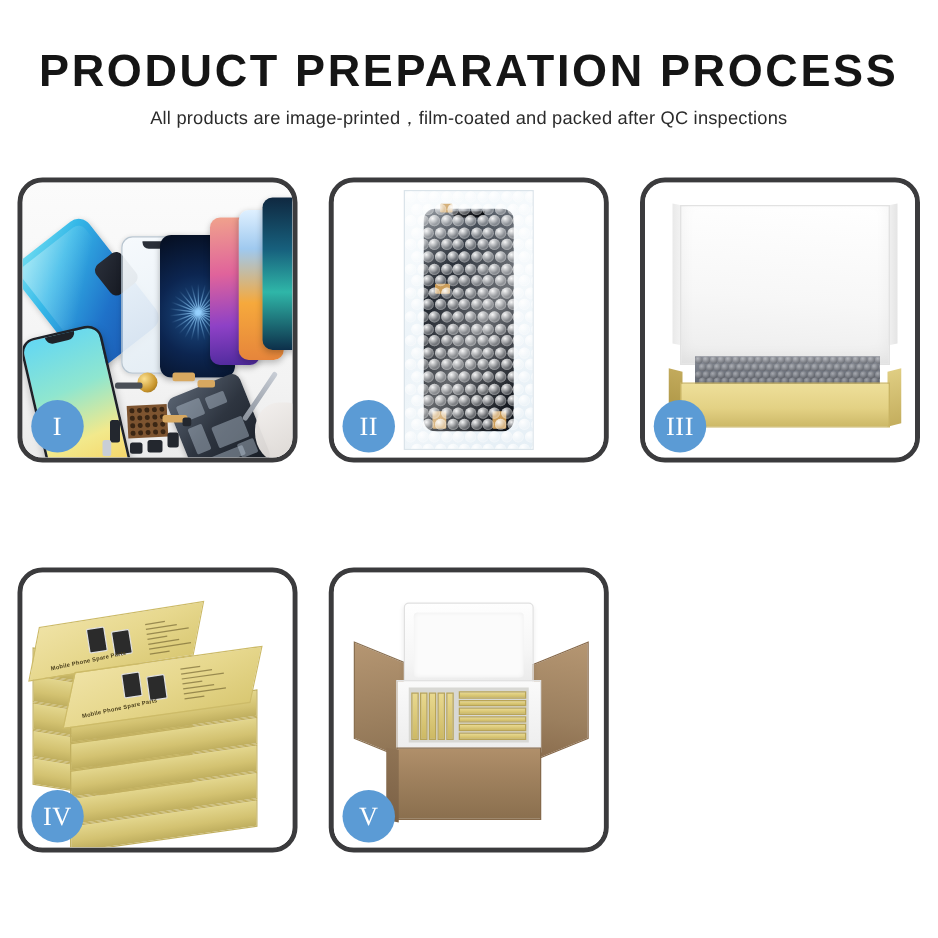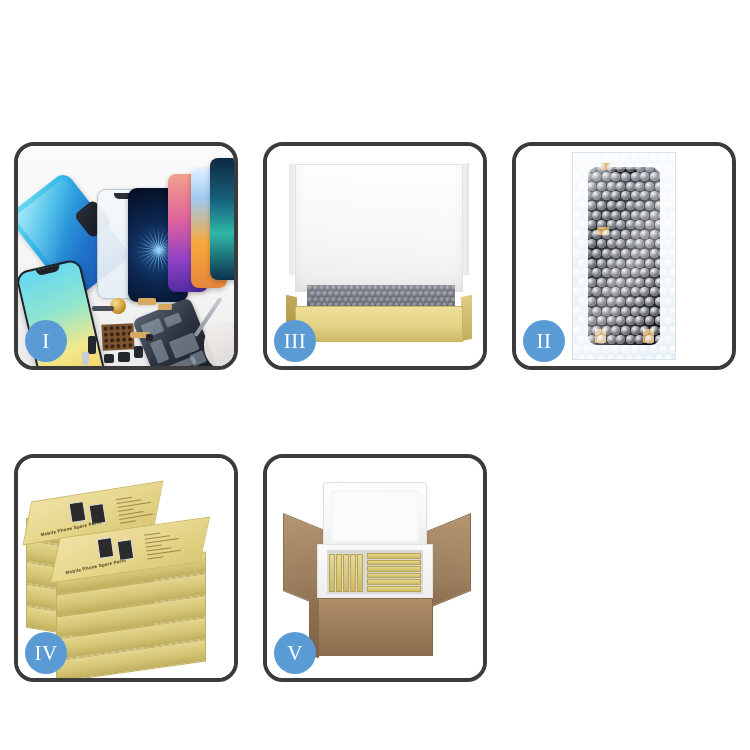--- a/index.html
+++ b/index.html
@@ -378,20 +378,24 @@
     background: rgba(120,96,68,.5);
     transform: rotate(12deg);
   }
   .p6-tab { position: absolute; background: rgba(125,101,72,.55); border-radius: 1px; }
 </style>
 </head>
 <body>
 
 <div class="page">
 
+  <div class="header">
+    <div class="title">PRODUCT PREPARATION PROCESS</div>
+    <div class="subtitle">All products are image-printed，film-coated and packed after QC inspections</div>
+  </div>
 
   <div class="grid">
 
     <div class="panel">
       <div class="stage">
         <div class="p1-backphone"></div>
         <div class="p1-camera"></div>
         <div class="p1-glass"></div>
         <div class="p1-screen-dark">
           <div class="p1-burst" id="burst">
@@ -465,159 +469,20 @@
         <div class="p1-dark" style="left:70px;top:190px;width:8px;height:18px;"></div>
         <div class="p1-dark" style="left:86px;top:208px;width:10px;height:9px;"></div>
         <div class="p1-dark" style="left:100px;top:206px;width:12px;height:10px;"></div>
         <div class="p1-dark" style="left:116px;top:200px;width:9px;height:12px;"></div>
         <div class="p1-dark" style="left:64px;top:206px;width:7px;height:13px;background:#c9ced6;"></div>
         <div class="p1-dark" style="left:128px;top:188px;width:7px;height:7px;"></div>
         <div class="p1-tweezer"></div>
         <div class="p1-hand"></div>
       </div>
       <div class="badge">I</div>
-    </div>
-
-    <div class="panel">
-      <div class="stage" style="background:#ffffff;">
-        <div class="p3-lid-l"></div>
-        <div class="p3-lid-r"></div>
-        <div class="p3-lid"></div>
-        <div class="p3-foamgrey" id="foamgrey">
-            <i style="left: 0px; top: 0px;"></i>
-            <i style="left: 6px; top: 0px;"></i>
-            <i style="left: 12px; top: 0px;"></i>
-            <i style="left: 18px; top: 0px;"></i>
-            <i style="left: 24px; top: 0px;"></i>
-            <i style="left: 30px; top: 0px;"></i>
-            <i style="left: 36px; top: 0px;"></i>
-            <i style="left: 42px; top: 0px;"></i>
-            <i style="left: 48px; top: 0px;"></i>
-            <i style="left: 54px; top: 0px;"></i>
-            <i style="left: 60px; top: 0px;"></i>
-            <i style="left: 66px; top: 0px;"></i>
-            <i style="left: 72px; top: 0px;"></i>
-            <i style="left: 78px; top: 0px;"></i>
-            <i style="left: 84px; top: 0px;"></i>
-            <i style="left: 90px; top: 0px;"></i>
-            <i style="left: 96px; top: 0px;"></i>
-            <i style="left: 102px; top: 0px;"></i>
-            <i style="left: 108px; top: 0px;"></i>
-            <i style="left: 114px; top: 0px;"></i>
-            <i style="left: 120px; top: 0px;"></i>
-            <i style="left: 126px; top: 0px;"></i>
-            <i style="left: 132px; top: 0px;"></i>
-            <i style="left: 138px; top: 0px;"></i>
-            <i style="left: 144px; top: 0px;"></i>
-            <i style="left: 3px; top: 5.8px;"></i>
-            <i style="left: 9px; top: 5.8px;"></i>
-            <i style="left: 15px; top: 5.8px;"></i>
-            <i style="left: 21px; top: 5.8px;"></i>
-            <i style="left: 27px; top: 5.8px;"></i>
-            <i style="left: 33px; top: 5.8px;"></i>
-            <i style="left: 39px; top: 5.8px;"></i>
-            <i style="left: 45px; top: 5.8px;"></i>
-            <i style="left: 51px; top: 5.8px;"></i>
-            <i style="left: 57px; top: 5.8px;"></i>
-            <i style="left: 63px; top: 5.8px;"></i>
-            <i style="left: 69px; top: 5.8px;"></i>
-            <i style="left: 75px; top: 5.8px;"></i>
-            <i style="left: 81px; top: 5.8px;"></i>
-            <i style="left: 87px; top: 5.8px;"></i>
-            <i style="left: 93px; top: 5.8px;"></i>
-            <i style="left: 99px; top: 5.8px;"></i>
-            <i style="left: 105px; top: 5.8px;"></i>
-            <i style="left: 111px; top: 5.8px;"></i>
-            <i style="left: 117px; top: 5.8px;"></i>
-            <i style="left: 123px; top: 5.8px;"></i>
-            <i style="left: 129px; top: 5.8px;"></i>
-            <i style="left: 135px; top: 5.8px;"></i>
-            <i style="left: 141px; top: 5.8px;"></i>
-            <i style="left: 147px; top: 5.8px;"></i>
-            <i style="left: 0px; top: 11.6px;"></i>
-            <i style="left: 6px; top: 11.6px;"></i>
-            <i style="left: 12px; top: 11.6px;"></i>
-            <i style="left: 18px; top: 11.6px;"></i>
-            <i style="left: 24px; top: 11.6px;"></i>
-            <i style="left: 30px; top: 11.6px;"></i>
-            <i style="left: 36px; top: 11.6px;"></i>
-            <i style="left: 42px; top: 11.6px;"></i>
-            <i style="left: 48px; top: 11.6px;"></i>
-            <i style="left: 54px; top: 11.6px;"></i>
-            <i style="left: 60px; top: 11.6px;"></i>
-            <i style="left: 66px; top: 11.6px;"></i>
-            <i style="left: 72px; top: 11.6px;"></i>
-            <i style="left: 78px; top: 11.6px;"></i>
-            <i style="left: 84px; top: 11.6px;"></i>
-            <i style="left: 90px; top: 11.6px;"></i>
-            <i style="left: 96px; top: 11.6px;"></i>
-            <i style="left: 102px; top: 11.6px;"></i>
-            <i style="left: 108px; top: 11.6px;"></i>
-            <i style="left: 114px; top: 11.6px;"></i>
-            <i style="left: 120px; top: 11.6px;"></i>
-            <i style="left: 126px; top: 11.6px;"></i>
-            <i style="left: 132px; top: 11.6px;"></i>
-            <i style="left: 138px; top: 11.6px;"></i>
-            <i style="left: 144px; top: 11.6px;"></i>
-            <i style="left: 3px; top: 17.4px;"></i>
-            <i style="left: 9px; top: 17.4px;"></i>
-            <i style="left: 15px; top: 17.4px;"></i>
-            <i style="left: 21px; top: 17.4px;"></i>
-            <i style="left: 27px; top: 17.4px;"></i>
-            <i style="left: 33px; top: 17.4px;"></i>
-            <i style="left: 39px; top: 17.4px;"></i>
-            <i style="left: 45px; top: 17.4px;"></i>
-            <i style="left: 51px; top: 17.4px;"></i>
-            <i style="left: 57px; top: 17.4px;"></i>
-            <i style="left: 63px; top: 17.4px;"></i>
-            <i style="left: 69px; top: 17.4px;"></i>
-            <i style="left: 75px; top: 17.4px;"></i>
-            <i style="left: 81px; top: 17.4px;"></i>
-            <i style="left: 87px; top: 17.4px;"></i>
-            <i style="left: 93px; top: 17.4px;"></i>
-            <i style="left: 99px; top: 17.4px;"></i>
-            <i style="left: 105px; top: 17.4px;"></i>
-            <i style="left: 111px; top: 17.4px;"></i>
-            <i style="left: 117px; top: 17.4px;"></i>
-            <i style="left: 123px; top: 17.4px;"></i>
-            <i style="left: 129px; top: 17.4px;"></i>
-            <i style="left: 135px; top: 17.4px;"></i>
-            <i style="left: 141px; top: 17.4px;"></i>
-            <i style="left: 147px; top: 17.4px;"></i>
-            <i style="left: 0px; top: 23.2px;"></i>
-            <i style="left: 6px; top: 23.2px;"></i>
-            <i style="left: 12px; top: 23.2px;"></i>
-            <i style="left: 18px; top: 23.2px;"></i>
-            <i style="left: 24px; top: 23.2px;"></i>
-            <i style="left: 30px; top: 23.2px;"></i>
-            <i style="left: 36px; top: 23.2px;"></i>
-            <i style="left: 42px; top: 23.2px;"></i>
-            <i style="left: 48px; top: 23.2px;"></i>
-            <i style="left: 54px; top: 23.2px;"></i>
-            <i style="left: 60px; top: 23.2px;"></i>
-            <i style="left: 66px; top: 23.2px;"></i>
-            <i style="left: 72px; top: 23.2px;"></i>
-            <i style="left: 78px; top: 23.2px;"></i>
-            <i style="left: 84px; top: 23.2px;"></i>
-            <i style="left: 90px; top: 23.2px;"></i>
-            <i style="left: 96px; top: 23.2px;"></i>
-            <i style="left: 102px; top: 23.2px;"></i>
-            <i style="left: 108px; top: 23.2px;"></i>
-            <i style="left: 114px; top: 23.2px;"></i>
-            <i style="left: 120px; top: 23.2px;"></i>
-            <i style="left: 126px; top: 23.2px;"></i>
-            <i style="left: 132px; top: 23.2px;"></i>
-            <i style="left: 138px; top: 23.2px;"></i>
-            <i style="left: 144px; top: 23.2px;"></i>
-          </div>
-        <div class="p3-boxleft"></div>
-        <div class="p3-boxright"></div>
-        <div class="p3-boxfront"></div>
-      </div>
-      <div class="badge">III</div>
     </div>
 
     <div class="panel">
       <div class="stage" style="background:#ffffff;">
         <div class="p2-bag">
           <div class="p2-item"></div>
           <div class="p2-tape" style="left:28px;top:10px;width:10px;height:7px;"></div>
           <div class="p2-tape" style="left:24px;top:74px;width:12px;height:8px;"></div>
           <div class="p2-tape" style="left:22px;top:176px;width:11px;height:14px;"></div>
           <div class="p2-tape" style="left:70px;top:176px;width:11px;height:14px;"></div>
@@ -866,20 +731,159 @@
               <i style="left: 100.8px; top: 201.6px;"></i>
             </div>
           <div class="p2-sheen"></div>
         </div>
       </div>
       <div class="badge">II</div>
     </div>
 
     <div class="panel">
       <div class="stage" style="background:#ffffff;">
+        <div class="p3-lid-l"></div>
+        <div class="p3-lid-r"></div>
+        <div class="p3-lid"></div>
+        <div class="p3-foamgrey" id="foamgrey">
+            <i style="left: 0px; top: 0px;"></i>
+            <i style="left: 6px; top: 0px;"></i>
+            <i style="left: 12px; top: 0px;"></i>
+            <i style="left: 18px; top: 0px;"></i>
+            <i style="left: 24px; top: 0px;"></i>
+            <i style="left: 30px; top: 0px;"></i>
+            <i style="left: 36px; top: 0px;"></i>
+            <i style="left: 42px; top: 0px;"></i>
+            <i style="left: 48px; top: 0px;"></i>
+            <i style="left: 54px; top: 0px;"></i>
+            <i style="left: 60px; top: 0px;"></i>
+            <i style="left: 66px; top: 0px;"></i>
+            <i style="left: 72px; top: 0px;"></i>
+            <i style="left: 78px; top: 0px;"></i>
+            <i style="left: 84px; top: 0px;"></i>
+            <i style="left: 90px; top: 0px;"></i>
+            <i style="left: 96px; top: 0px;"></i>
+            <i style="left: 102px; top: 0px;"></i>
+            <i style="left: 108px; top: 0px;"></i>
+            <i style="left: 114px; top: 0px;"></i>
+            <i style="left: 120px; top: 0px;"></i>
+            <i style="left: 126px; top: 0px;"></i>
+            <i style="left: 132px; top: 0px;"></i>
+            <i style="left: 138px; top: 0px;"></i>
+            <i style="left: 144px; top: 0px;"></i>
+            <i style="left: 3px; top: 5.8px;"></i>
+            <i style="left: 9px; top: 5.8px;"></i>
+            <i style="left: 15px; top: 5.8px;"></i>
+            <i style="left: 21px; top: 5.8px;"></i>
+            <i style="left: 27px; top: 5.8px;"></i>
+            <i style="left: 33px; top: 5.8px;"></i>
+            <i style="left: 39px; top: 5.8px;"></i>
+            <i style="left: 45px; top: 5.8px;"></i>
+            <i style="left: 51px; top: 5.8px;"></i>
+            <i style="left: 57px; top: 5.8px;"></i>
+            <i style="left: 63px; top: 5.8px;"></i>
+            <i style="left: 69px; top: 5.8px;"></i>
+            <i style="left: 75px; top: 5.8px;"></i>
+            <i style="left: 81px; top: 5.8px;"></i>
+            <i style="left: 87px; top: 5.8px;"></i>
+            <i style="left: 93px; top: 5.8px;"></i>
+            <i style="left: 99px; top: 5.8px;"></i>
+            <i style="left: 105px; top: 5.8px;"></i>
+            <i style="left: 111px; top: 5.8px;"></i>
+            <i style="left: 117px; top: 5.8px;"></i>
+            <i style="left: 123px; top: 5.8px;"></i>
+            <i style="left: 129px; top: 5.8px;"></i>
+            <i style="left: 135px; top: 5.8px;"></i>
+            <i style="left: 141px; top: 5.8px;"></i>
+            <i style="left: 147px; top: 5.8px;"></i>
+            <i style="left: 0px; top: 11.6px;"></i>
+            <i style="left: 6px; top: 11.6px;"></i>
+            <i style="left: 12px; top: 11.6px;"></i>
+            <i style="left: 18px; top: 11.6px;"></i>
+            <i style="left: 24px; top: 11.6px;"></i>
+            <i style="left: 30px; top: 11.6px;"></i>
+            <i style="left: 36px; top: 11.6px;"></i>
+            <i style="left: 42px; top: 11.6px;"></i>
+            <i style="left: 48px; top: 11.6px;"></i>
+            <i style="left: 54px; top: 11.6px;"></i>
+            <i style="left: 60px; top: 11.6px;"></i>
+            <i style="left: 66px; top: 11.6px;"></i>
+            <i style="left: 72px; top: 11.6px;"></i>
+            <i style="left: 78px; top: 11.6px;"></i>
+            <i style="left: 84px; top: 11.6px;"></i>
+            <i style="left: 90px; top: 11.6px;"></i>
+            <i style="left: 96px; top: 11.6px;"></i>
+            <i style="left: 102px; top: 11.6px;"></i>
+            <i style="left: 108px; top: 11.6px;"></i>
+            <i style="left: 114px; top: 11.6px;"></i>
+            <i style="left: 120px; top: 11.6px;"></i>
+            <i style="left: 126px; top: 11.6px;"></i>
+            <i style="left: 132px; top: 11.6px;"></i>
+            <i style="left: 138px; top: 11.6px;"></i>
+            <i style="left: 144px; top: 11.6px;"></i>
+            <i style="left: 3px; top: 17.4px;"></i>
+            <i style="left: 9px; top: 17.4px;"></i>
+            <i style="left: 15px; top: 17.4px;"></i>
+            <i style="left: 21px; top: 17.4px;"></i>
+            <i style="left: 27px; top: 17.4px;"></i>
+            <i style="left: 33px; top: 17.4px;"></i>
+            <i style="left: 39px; top: 17.4px;"></i>
+            <i style="left: 45px; top: 17.4px;"></i>
+            <i style="left: 51px; top: 17.4px;"></i>
+            <i style="left: 57px; top: 17.4px;"></i>
+            <i style="left: 63px; top: 17.4px;"></i>
+            <i style="left: 69px; top: 17.4px;"></i>
+            <i style="left: 75px; top: 17.4px;"></i>
+            <i style="left: 81px; top: 17.4px;"></i>
+            <i style="left: 87px; top: 17.4px;"></i>
+            <i style="left: 93px; top: 17.4px;"></i>
+            <i style="left: 99px; top: 17.4px;"></i>
+            <i style="left: 105px; top: 17.4px;"></i>
+            <i style="left: 111px; top: 17.4px;"></i>
+            <i style="left: 117px; top: 17.4px;"></i>
+            <i style="left: 123px; top: 17.4px;"></i>
+            <i style="left: 129px; top: 17.4px;"></i>
+            <i style="left: 135px; top: 17.4px;"></i>
+            <i style="left: 141px; top: 17.4px;"></i>
+            <i style="left: 147px; top: 17.4px;"></i>
+            <i style="left: 0px; top: 23.2px;"></i>
+            <i style="left: 6px; top: 23.2px;"></i>
+            <i style="left: 12px; top: 23.2px;"></i>
+            <i style="left: 18px; top: 23.2px;"></i>
+            <i style="left: 24px; top: 23.2px;"></i>
+            <i style="left: 30px; top: 23.2px;"></i>
+            <i style="left: 36px; top: 23.2px;"></i>
+            <i style="left: 42px; top: 23.2px;"></i>
+            <i style="left: 48px; top: 23.2px;"></i>
+            <i style="left: 54px; top: 23.2px;"></i>
+            <i style="left: 60px; top: 23.2px;"></i>
+            <i style="left: 66px; top: 23.2px;"></i>
+            <i style="left: 72px; top: 23.2px;"></i>
+            <i style="left: 78px; top: 23.2px;"></i>
+            <i style="left: 84px; top: 23.2px;"></i>
+            <i style="left: 90px; top: 23.2px;"></i>
+            <i style="left: 96px; top: 23.2px;"></i>
+            <i style="left: 102px; top: 23.2px;"></i>
+            <i style="left: 108px; top: 23.2px;"></i>
+            <i style="left: 114px; top: 23.2px;"></i>
+            <i style="left: 120px; top: 23.2px;"></i>
+            <i style="left: 126px; top: 23.2px;"></i>
+            <i style="left: 132px; top: 23.2px;"></i>
+            <i style="left: 138px; top: 23.2px;"></i>
+            <i style="left: 144px; top: 23.2px;"></i>
+          </div>
+        <div class="p3-boxleft"></div>
+        <div class="p3-boxright"></div>
+        <div class="p3-boxfront"></div>
+      </div>
+      <div class="badge">III</div>
+    </div>
+
+    <div class="panel">
+      <div class="stage" style="background:#ffffff;">
         <div class="p4" id="p4stack">
             <div class="p4-side" style="left: 8px; top: 70px; width: 128px; height: 22px; transform: skewY(9deg);"></div>
             <div class="p4-side" style="left: 8px; top: 92px; width: 128px; height: 22px; transform: skewY(9deg);"></div>
             <div class="p4-side" style="left: 8px; top: 114px; width: 128px; height: 22px; transform: skewY(9deg);"></div>
             <div class="p4-side" style="left: 8px; top: 136px; width: 128px; height: 22px; transform: skewY(9deg);"></div>
             <div class="p4-side" style="left: 8px; top: 158px; width: 128px; height: 22px; transform: skewY(9deg);"></div>
             <div class="p4-side" style="left: 38px; top: 104px; width: 150px; height: 22px; transform: skewY(-8deg);"></div>
             <div class="p4-side" style="left: 38px; top: 126px; width: 150px; height: 22px; transform: skewY(-8deg);"></div>
             <div class="p4-side" style="left: 38px; top: 148px; width: 150px; height: 22px; transform: skewY(-8deg);"></div>
             <div class="p4-side" style="left: 38px; top: 170px; width: 150px; height: 22px; transform: skewY(-8deg);"></div>

